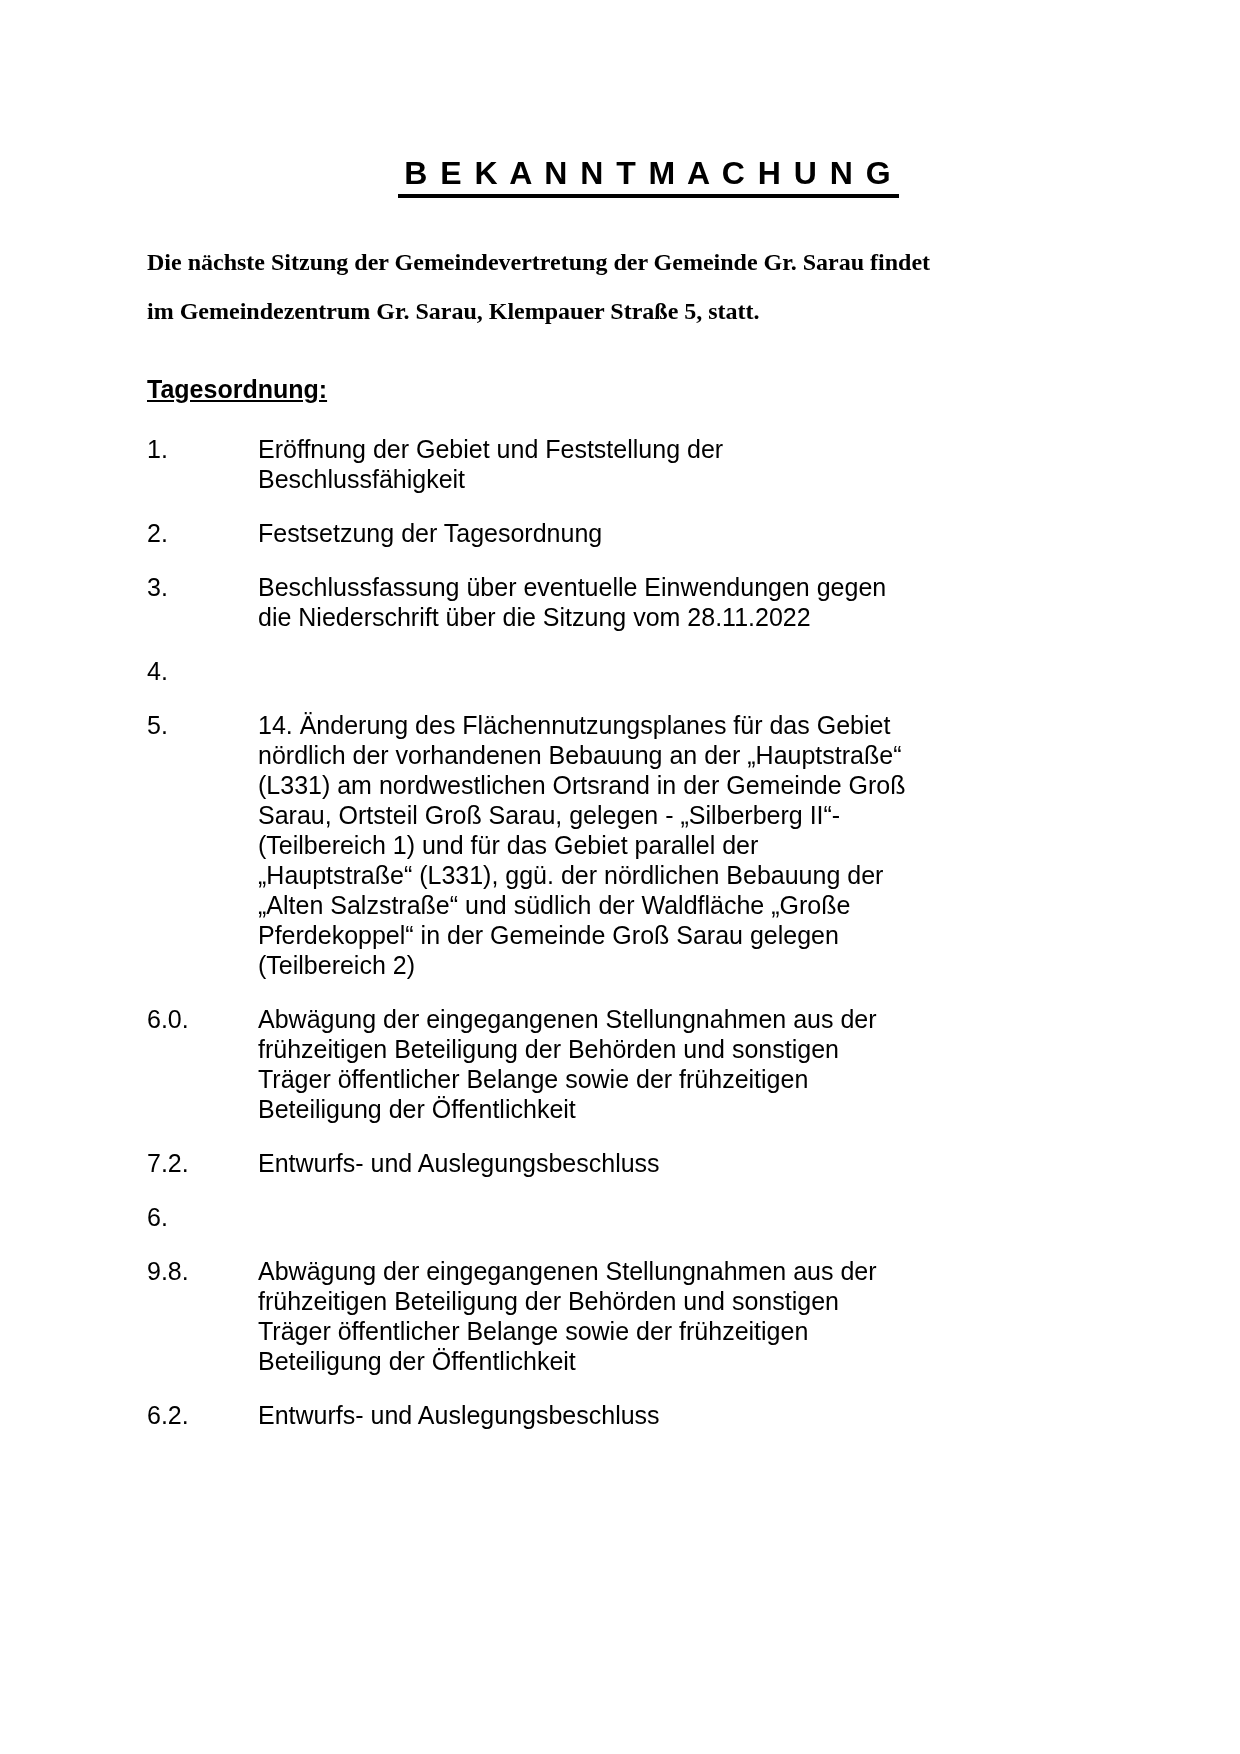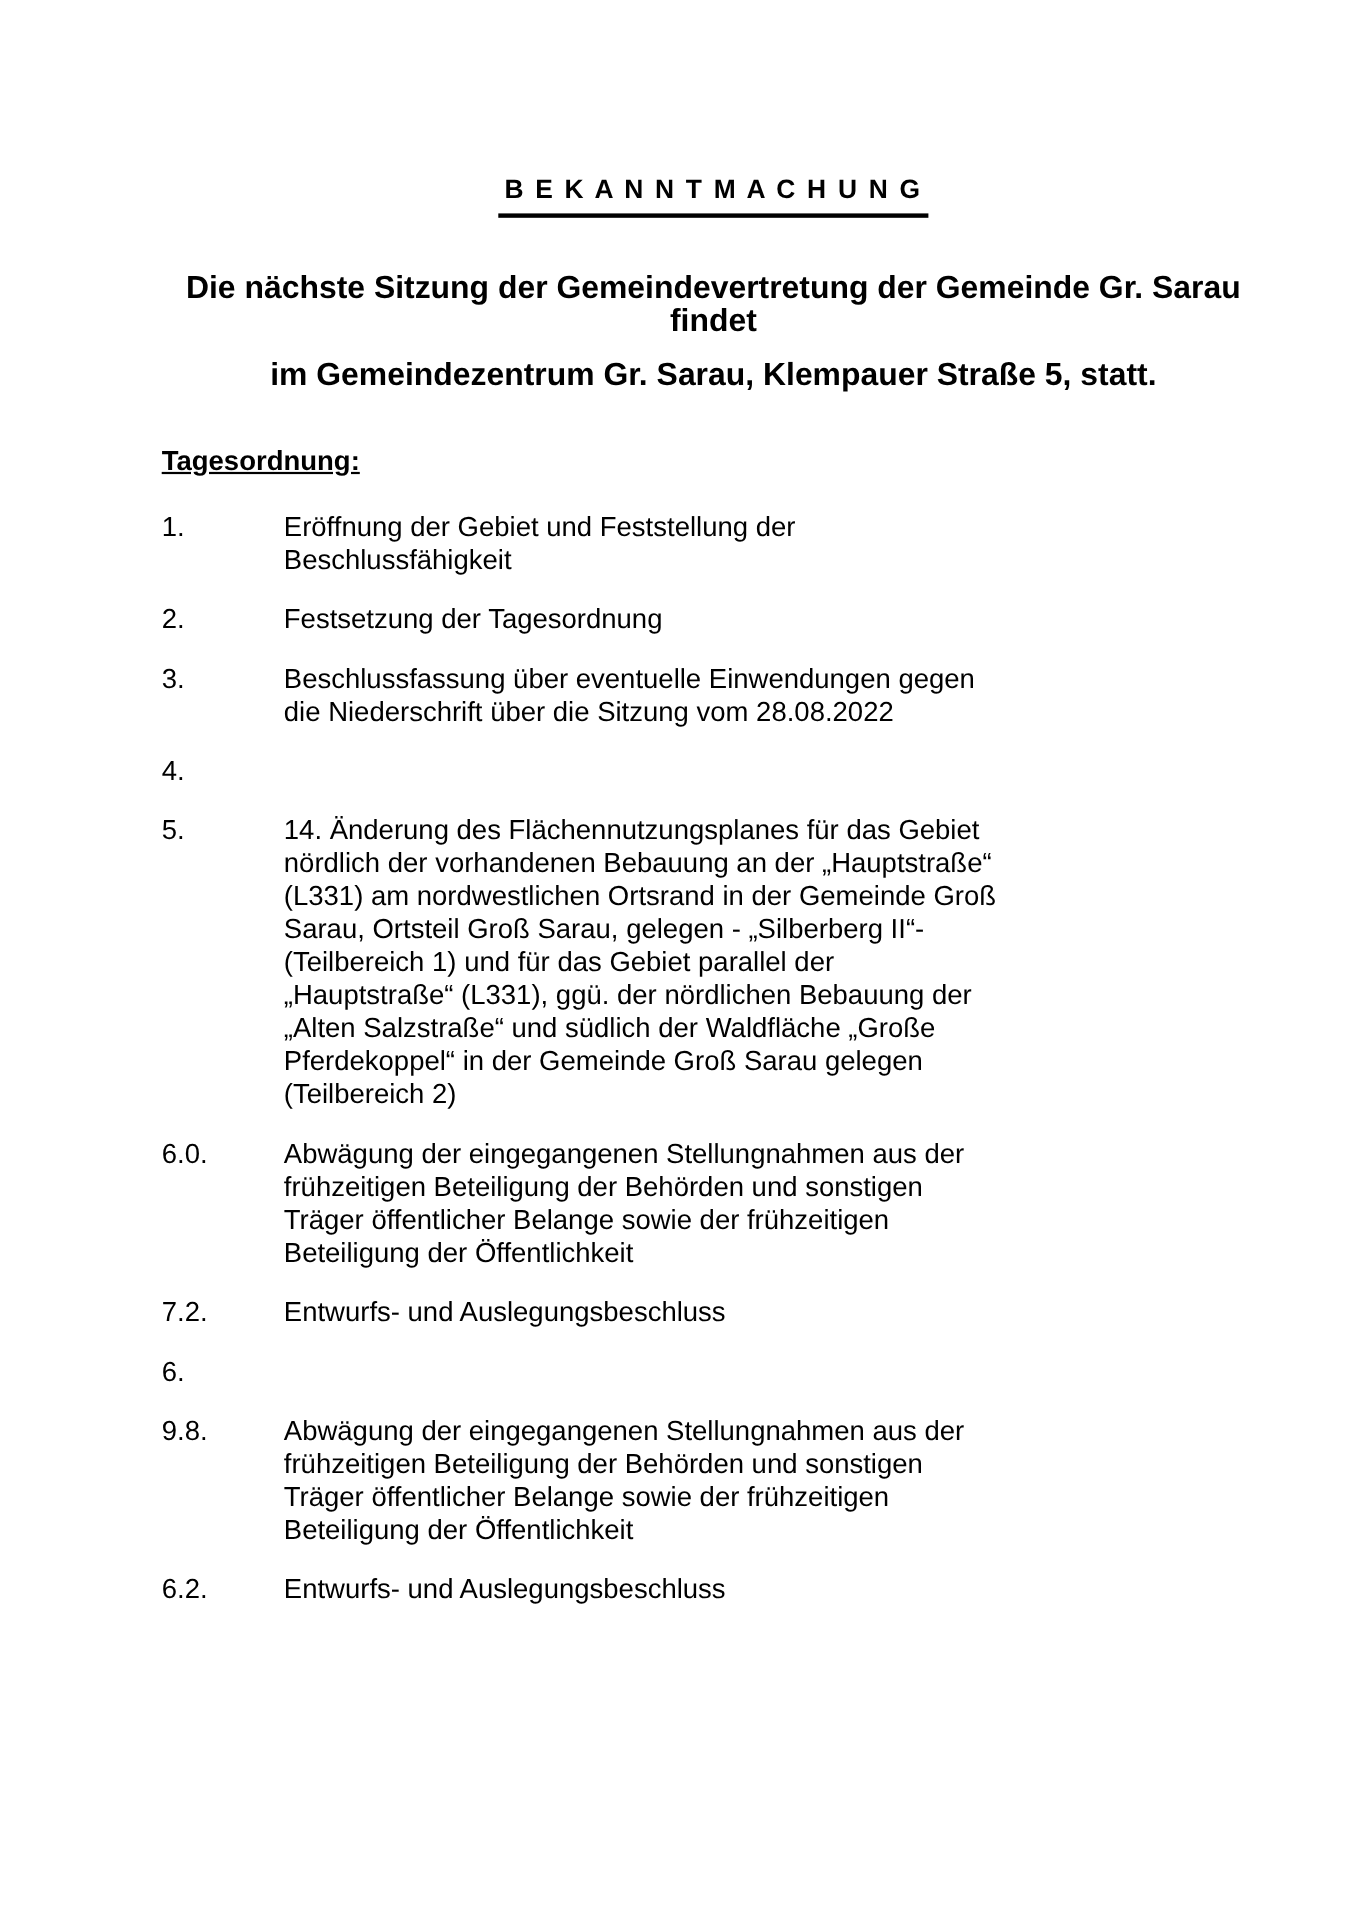--- a/index.html
+++ b/index.html
@@ -21,33 +21,33 @@
     height: 1754px;
     padding: 155px 90px 0 147px;
     background: #ffffff;
   }
   .title-row {
     text-align: center;
     margin: 0 0 49px 0;
   }
   .doc-title {
     display: inline-block;
-    font-size: 24px;
+    font-size: 32px;
     line-height: 36px;
     font-weight: bold;
     letter-spacing: 2px;
     border-bottom: 4px solid #000000;
     padding: 0 6px 3px 6px;
     white-space: nowrap;
   }
   .intro-line {
-    text-align: center;
     font-weight: bold;
-    font-size: 29px;
+    font-size: 24px;
     line-height: 30px;
+    font-family: Liberation Serif, serif;
   }
   .intro-1 { margin: 0 0 19px 0; }
   .intro-2-row { text-align: center; margin: 0 0 18px 0; }
   .intro-2 {
     display: inline-block;
     border-bottom: 3px solid #000000;
     padding-bottom: 3px;
   }
   .intro-3 { margin: 0 0 48px 0; }
   .agenda-heading {
@@ -99,21 +99,21 @@
     </div>
 
     <div class="agenda-row">
       <div class="agenda-num">2.</div>
       <div class="agenda-text">Festsetzung der Tagesordnung</div>
     </div>
 
     <div class="agenda-row">
       <div class="agenda-num">3.</div>
       <div class="agenda-text">Beschlussfassung über eventuelle Einwendungen gegen
-die Niederschrift über die Sitzung vom 28.08.2022</div>
+die Niederschrift über die Sitzung vom 28.11.2022</div>
     </div>
 
     <div class="agenda-row">
       <div class="agenda-num">4.</div>
     </div>
 
     <div class="agenda-row">
       <div class="agenda-num">5.</div>
       <div class="agenda-text">14. Änderung des Flächennutzungsplanes für das Gebiet
 nördlich der vorhandenen Bebauung an der „Hauptstraße“

